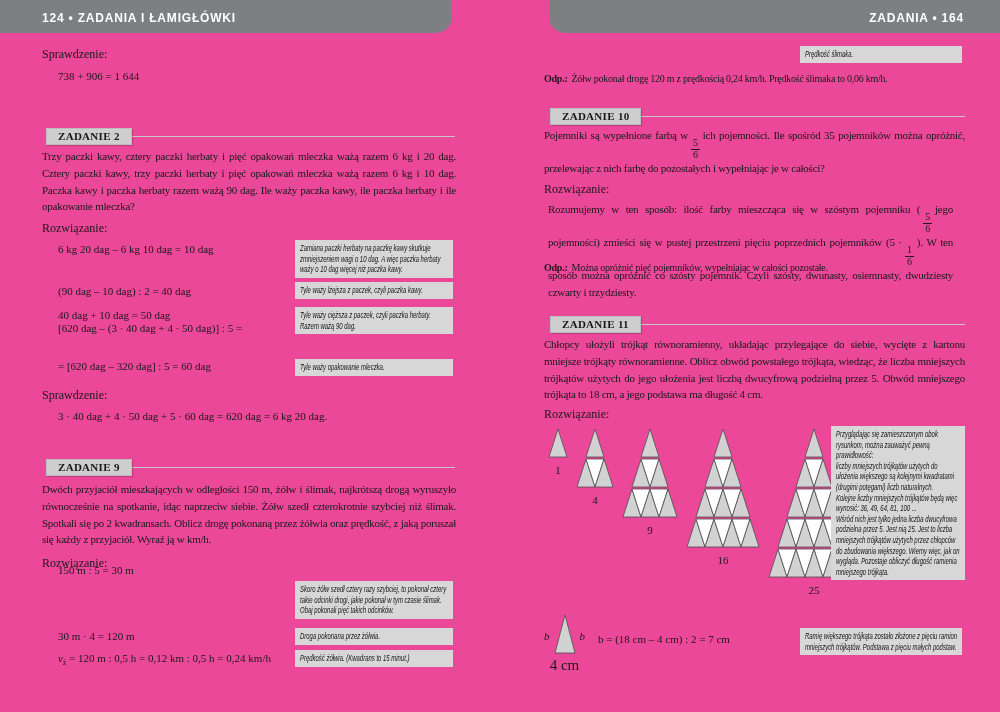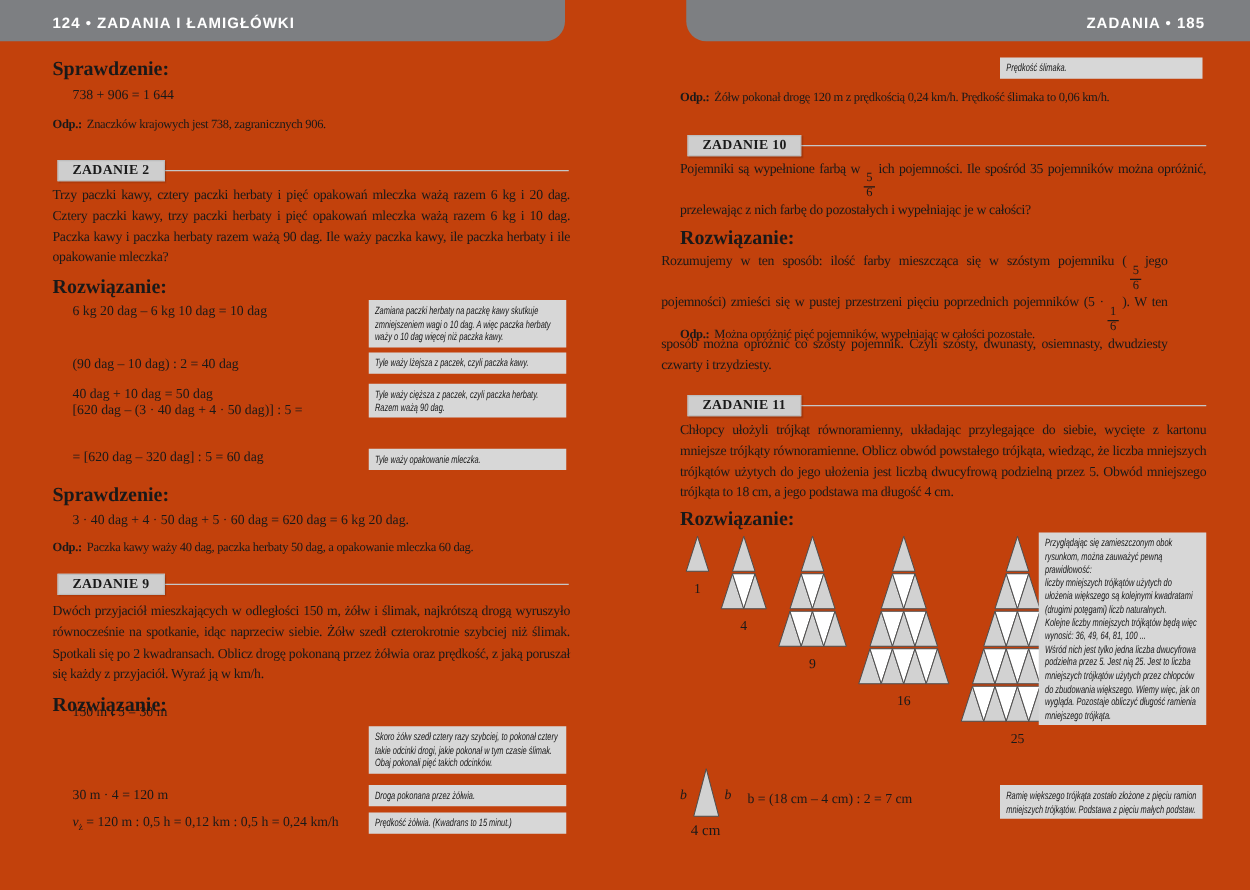--- a/index.html
+++ b/index.html
@@ -1,29 +1,29 @@
 <!DOCTYPE html>
 <html><head>
 <meta charset="utf-8">
 <style>
   html,body{margin:0;padding:0;background:#fff;}
-  #page{position:relative;width:1000px;height:712px;background:#c2410c;overflow:hidden;
+  #page{position:relative;width:1000px;height:712px;background:#ec4899;overflow:hidden;
         font-family:"Liberation Serif",serif;color:#191919;}
 
   
   .band{position:absolute;top:0;height:33px;background:#7d7f82;color:#fff;
         font-family:"Liberation Sans",sans-serif;font-weight:bold;font-size:12px;letter-spacing:0.8px;}
   .band-left{left:0;width:452px;border-bottom-right-radius:16px;}
   .band-right{left:549px;width:451px;border-bottom-left-radius:16px;}
   .band-txt{position:absolute;bottom:8px;white-space:nowrap;}
   .band-left .band-txt{left:42px;}
   .band-right .band-txt{right:36px;}
 
   .blk{position:absolute;}
-  .lbl{font-weight:bold;font-size:16px;white-space:nowrap;}
+  .lbl{font-weight:normal;font-size:12px;white-space:nowrap;}
   .eq{font-size:11px;white-space:nowrap;}
   .eq i{font-family:"Liberation Serif",serif;}
   .eq sub{font-size:7.5px;}
   .body-text{font-size:11px;letter-spacing:-0.25px;line-height:16.8px;text-align:justify;}
   .ans{font-size:10px;letter-spacing:-0.25px;white-space:nowrap;}
   .ans b{margin-right:4px;}
 
   
   .task-hdr{position:absolute;height:18px;}
   .task-hdr .rule{position:absolute;left:2px;right:0;top:8px;height:1px;background:#c6c6c6;}
@@ -45,39 +45,36 @@
   
   .tri-row{position:absolute;display:flex;align-items:flex-start;gap:8px;}
   .tri-fig{text-align:center;}
   .tri-label{font-size:11px;margin-top:2px;}
   .tri-up{fill:#d2d2d2;stroke:#4d4d4d;stroke-width:0.8;}
   .tri-down{fill:#ffffff;stroke:#4d4d4d;stroke-width:0.8;}
 
   
   .b-row{display:flex;align-items:flex-end;gap:2px;}
   .b-side{font-style:italic;font-size:11px;line-height:1;margin-bottom:14px;}
-  .b-base{text-align:center;font-size:12px;margin-top:1px;}
+  .b-base{text-align:center;font-size:15px;margin-top:1px;}
 </style>
 </head>
 <body>
 
 <div id="page">
 
   <div class="band band-left">
     <span class="band-txt">124  •  ZADANIA I ŁAMIGŁÓWKI</span>
   </div>
   <div class="band band-right">
-    <span class="band-txt">ZADANIA  •  185</span>
+    <span class="band-txt">ZADANIA  •  164</span>
   </div>
 
   <div class="blk lbl" style="left:42px;top:47px">Sprawdzenie:</div>
   <div class="blk eq" style="left:58px;top:70px">738 + 906 = 1 644</div>
-  <div class="blk ans" style="left:42px;top:94px">
-    <b>Odp.:</b><span>Znaczków krajowych jest 738, zagranicznych 906.</span>
-  </div>
 
   <div class="task-hdr" style="left:46px;top:128px;width:409px">
     <div class="rule"></div>
     <div class="box">ZADANIE 2</div>
   </div>
   <div class="blk body-text" style="left:42px;top:148px;width:414px">Trzy paczki kawy, cztery paczki herbaty i pięć opakowań mleczka ważą razem 6 kg i 20 dag. Cztery paczki kawy, trzy paczki herbaty i pięć opakowań mleczka ważą razem 6 kg i 10 dag. Paczka kawy i paczka herbaty razem ważą 90 dag. Ile waży paczka kawy, ile paczka herbaty i ile opakowanie mleczka?</div>
   <div class="blk lbl" style="left:42px;top:221px">Rozwiązanie:</div>
 
   <div class="blk eq" style="left:58px;top:243px">6 kg 20 dag – 6 kg 10 dag = 10 dag</div>
   <div class="note" style="left:295px;top:240px;width:148px">
@@ -95,23 +92,20 @@
   </div>
 
   <div class="blk eq" style="left:58px;top:322px">[620 dag – (3 · 40 dag + 4 · 50 dag)] : 5 =</div>
   <div class="blk eq" style="left:58px;top:360px">= [620 dag – 320 dag] : 5 = 60 dag</div>
   <div class="note" style="left:295px;top:359px;width:148px">
     <div class="note-inner">Tyle waży opakowanie mleczka.</div>
   </div>
 
   <div class="blk lbl" style="left:42px;top:388px">Sprawdzenie:</div>
   <div class="blk eq" style="left:58px;top:410px">3 · 40 dag + 4 · 50 dag + 5 · 60 dag = 620 dag = 6 kg 20 dag.</div>
-  <div class="blk ans" style="left:42px;top:433px">
-    <b>Odp.:</b><span>Paczka kawy waży 40 dag, paczka herbaty 50 dag, a opakowanie mleczka 60 dag.</span>
-  </div>
 
   <div class="task-hdr" style="left:46px;top:459px;width:409px">
     <div class="rule"></div>
     <div class="box">ZADANIE 9</div>
   </div>
   <div class="blk body-text" style="left:42px;top:481px;width:414px">Dwóch przyjaciół mieszkających w odległości 150 m, żółw i ślimak, najkrótszą drogą wyruszyło równocześnie na spotkanie, idąc naprzeciw siebie. Żółw szedł czterokrotnie szybciej niż ślimak. Spotkali się po 2 kwadransach. Oblicz drogę pokonaną przez żółwia oraz prędkość, z jaką poruszał się każdy z przyjaciół. Wyraź ją w km/h.</div>
   <div class="blk lbl" style="left:42px;top:556px">Rozwiązanie:</div>
 
   <div class="blk eq" style="left:58px;top:564px">150 m : 5 = 30 m</div>
   <div class="note" style="left:295px;top:581px;width:148px">
@@ -141,21 +135,21 @@
     <div class="rule"></div>
     <div class="box">ZADANIE 10</div>
   </div>
   <div class="blk body-text" style="left:544px;top:127px;width:421px">
     <span>Pojemniki są wypełnione farbą w</span><span class="frac">
         <span class="num">5</span>
         <span class="den">6</span>
       </span><span>ich pojemności. Ile spośród 35 pojemników można opróżnić, przelewając z nich farbę do pozostałych i wypełniając je w całości?</span>
   </div>
   <div class="blk lbl" style="left:544px;top:182px">Rozwiązanie:</div>
-  <div class="blk body-text" style="left:529px;top:201px;width:405px">
+  <div class="blk body-text" style="left:548px;top:201px;width:405px">
     <span>Rozumujemy w ten sposób: ilość farby mieszcząca się w szóstym pojemniku (</span><span class="frac">
         <span class="num">5</span>
         <span class="den">6</span>
       </span><span>jego pojemności) zmieści się w pustej przestrzeni pięciu poprzednich pojemników (5 ·</span><span class="frac">
         <span class="num">1</span>
         <span class="den">6</span>
       </span><span>). W ten sposób można opróżnić co szósty pojemnik. Czyli szósty, dwunasty, osiemnasty, dwudziesty czwarty i trzydziesty.</span>
   </div>
   <div class="blk ans" style="left:544px;top:262px">
     <b>Odp.:</b><span>Można opróżnić pięć pojemników, wypełniając w całości pozostałe.</span>

